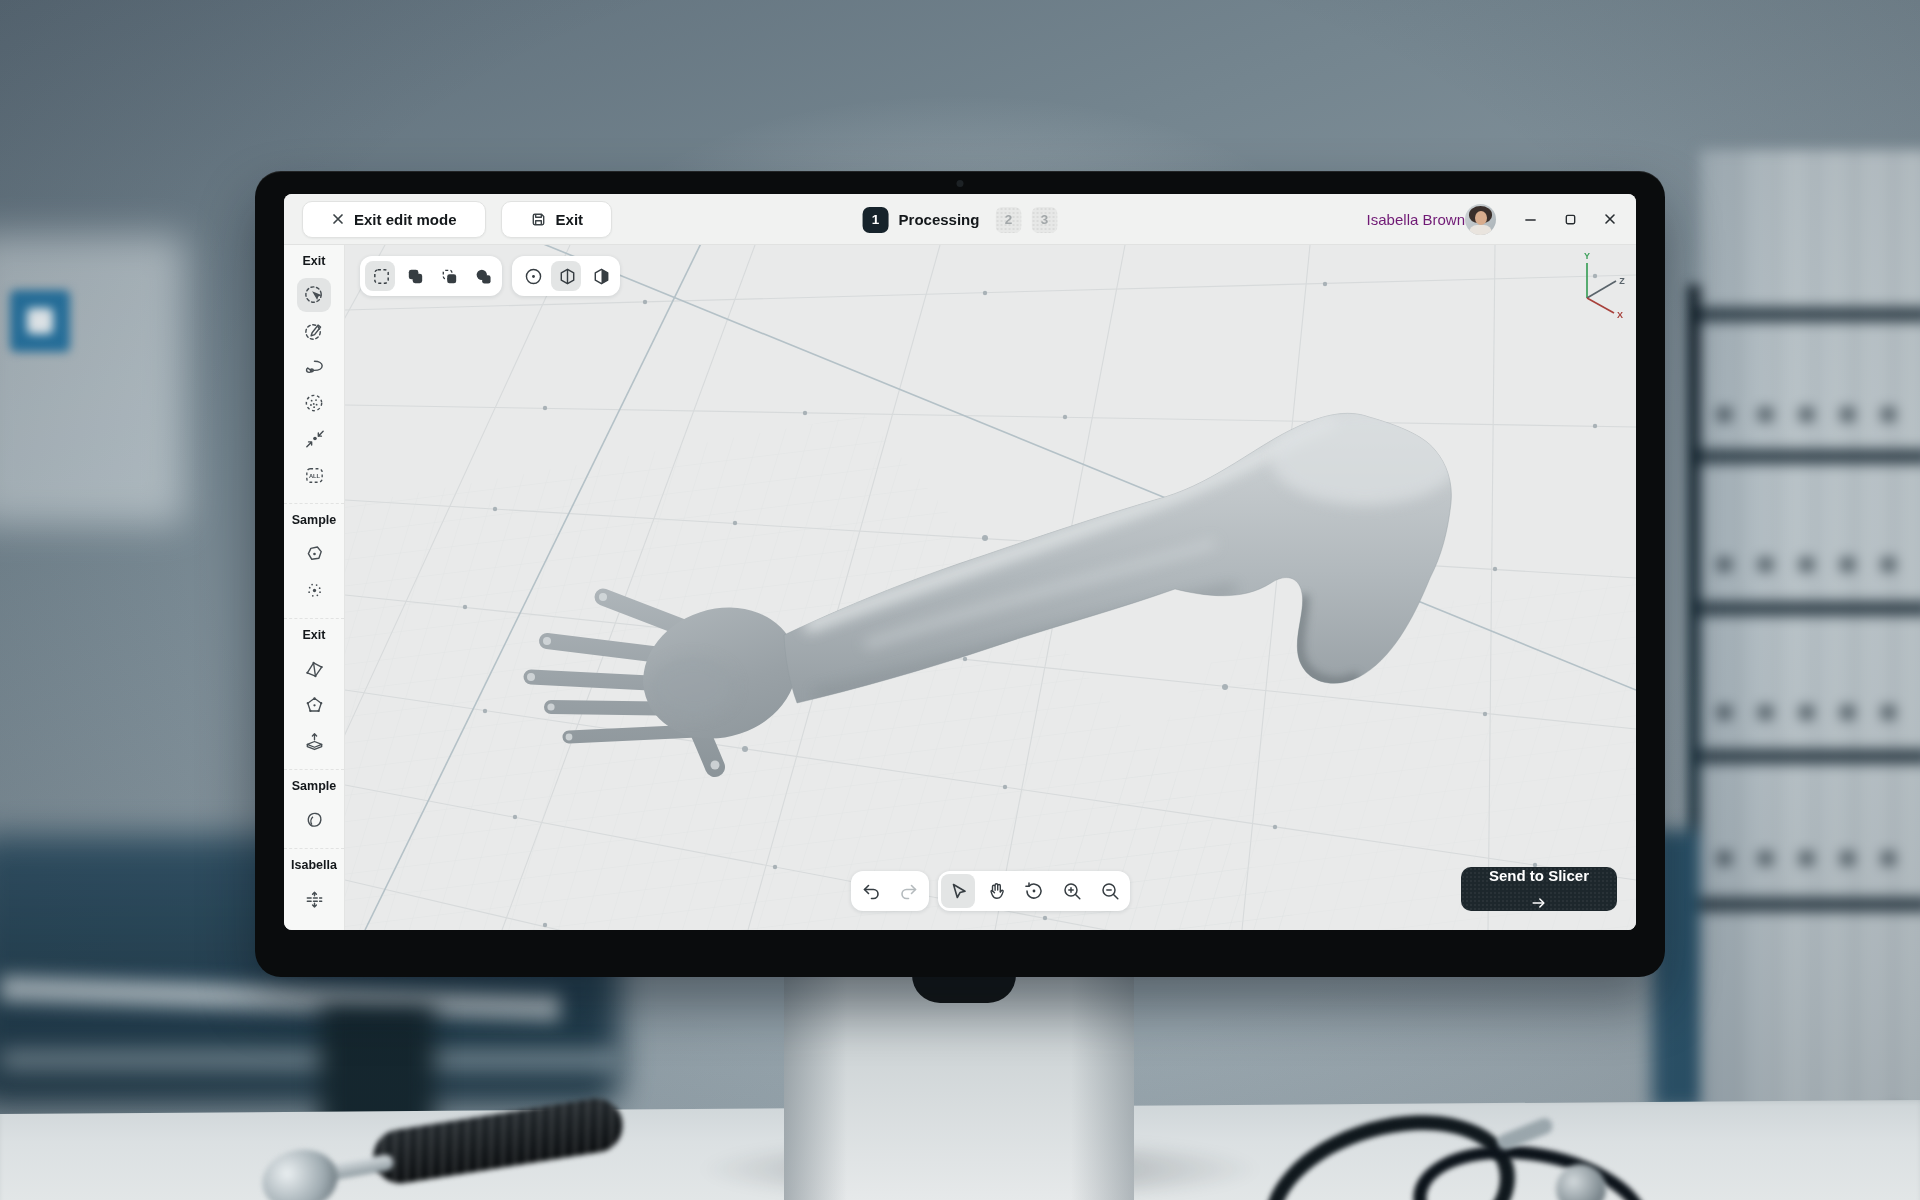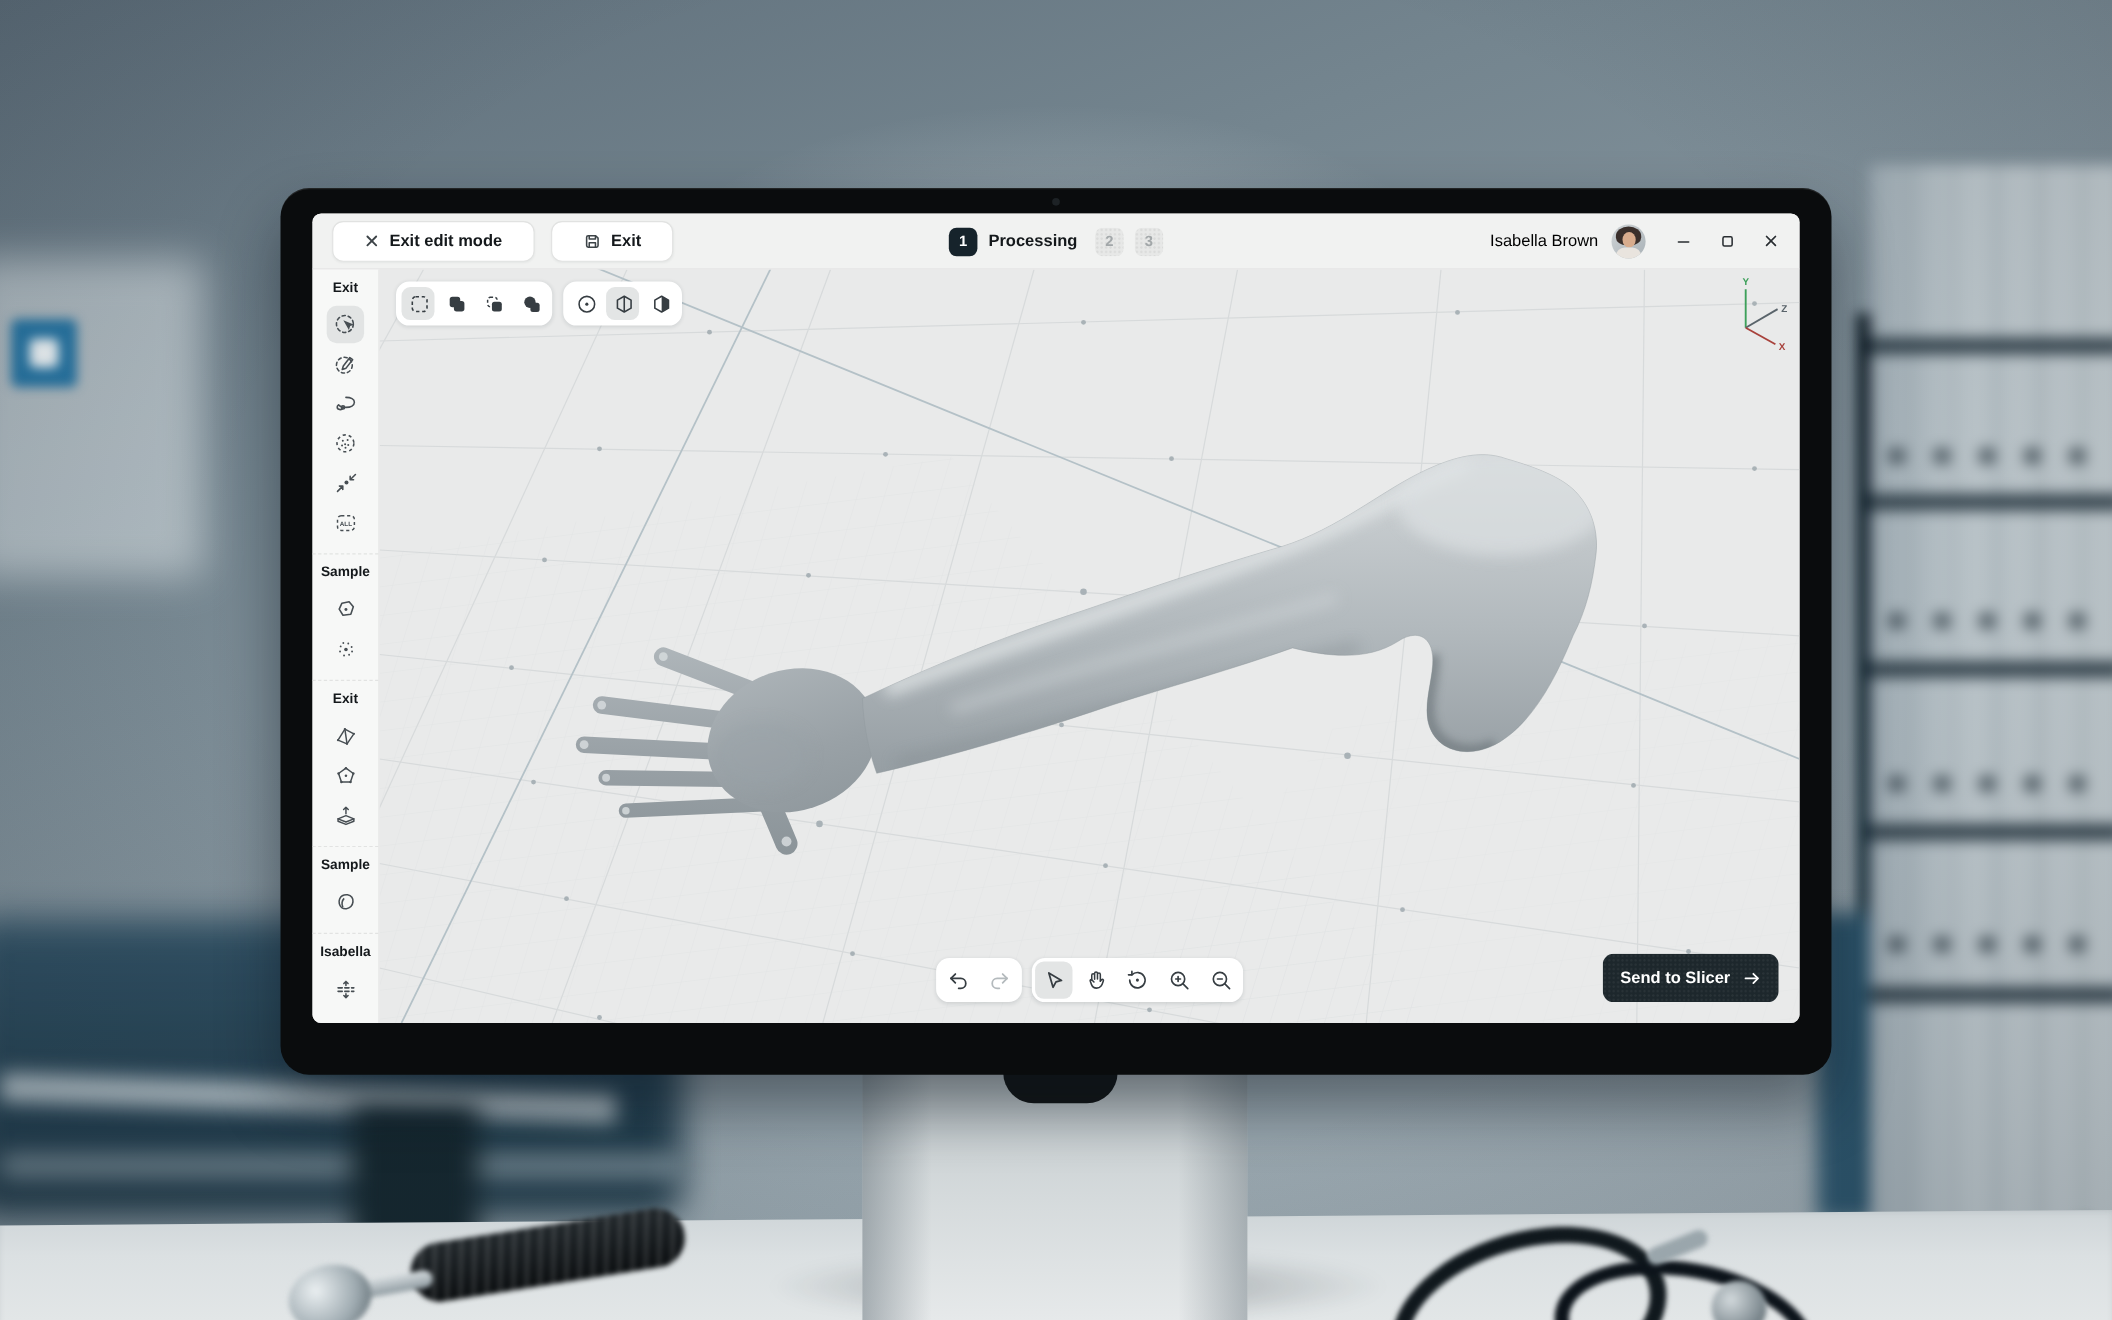--- a/index.html
+++ b/index.html
@@ -84,21 +84,21 @@
   .btn + .btn{margin-left:15px;}
   .btn svg{color:#3c4347;}
   .steps{position:absolute;left:50%;top:0;height:51px;transform:translateX(-50%);
          display:flex;align-items:center;gap:10px;}
   .chip{width:26px;height:26px;border-radius:7px;display:grid;place-items:center;
         font-size:13.5px;font-weight:700;}
   .chip.active{background:#16232b;color:#fff;}
   .chip.idle{background:#e7e8e7;color:#a2a7a9;
         background-image:radial-gradient(rgba(0,0,0,.055) 1px,transparent 1.2px);background-size:4px 4px;}
   .step-label{font-size:15px;font-weight:700;color:#14181b;margin-right:6px;}
-  .user{margin-left:auto;display:flex;align-items:center;gap:12px;font-size:15px;color:#000000;}
+  .user{margin-left:auto;display:flex;align-items:center;gap:0;font-size:15px;color:#701a75;}
   .avatar{width:31px;height:31px;border-radius:50%;position:relative;overflow:hidden;
           background:linear-gradient(135deg,#cfd4d6,#a9b2b7);}
   .avatar .hair{position:absolute;left:4px;top:2px;width:23px;height:17px;border-radius:50% 50% 42% 42%;background:#3a2f2b;}
   .avatar .face{position:absolute;left:10px;top:7px;width:12px;height:14px;border-radius:50%;background:#d8ac8d;}
   .avatar .shirt{position:absolute;left:4px;top:21px;width:23px;height:11px;border-radius:8px 8px 0 0;background:#e9e4de;}
   .winctl{display:flex;align-items:center;gap:24px;margin-left:26px;color:#282d31;}
   .winctl span{display:grid;place-items:center;width:16px;height:16px;cursor:pointer;}
 
   
   .main{position:absolute;left:0;top:51px;right:0;bottom:0;display:flex;}
@@ -120,24 +120,24 @@
   .vbtn{width:30px;height:30px;border-radius:8px;display:grid;place-items:center;color:#363d42;
         background:transparent;border:none;cursor:pointer;}
   .vbtn.active{background:#e3e5e5;}
   .vbtn.dim{color:#b4babd;}
   .tl-toolbars{position:absolute;left:15px;top:11px;display:flex;gap:10px;}
   .gizmo{position:absolute;right:10px;top:6px;}
   .bottom-tools{position:absolute;left:506px;bottom:19px;display:flex;gap:9px;}
   .bottom-tools .tool-group{padding:3px;}
   .bottom-tools .vbtn{width:34px;height:34px;}
   .send-btn{position:absolute;right:19px;bottom:19px;height:44px;display:inline-flex;align-items:center;
-            gap:11px;background:#1d272c;color:#fff;border:none;border-radius:10px;padding:0 16px;
+            gap:11px;background:#1d272c;color:#fff;border:none;border-radius:10px;padding:0 28px;
             font-size:15px;font-weight:700;cursor:pointer;
             background-image:radial-gradient(rgba(255,255,255,.05) 1px,transparent 1.2px);background-size:4px 4px;
-            font-family:"Liberation Sans",sans-serif;}
+            font-family:"Liberation Sans",sans-serif;flex-direction:column;}
   .vignette{position:absolute;inset:0;z-index:2;pointer-events:none;
             background:radial-gradient(ellipse at 50% 42%,transparent 55%,rgba(18,28,38,.20) 100%);}
 </style>
 </head>
 <body>
 
 <div class="scene">
 
   <div class="wall"></div>
   <div class="wall-glow"></div>

